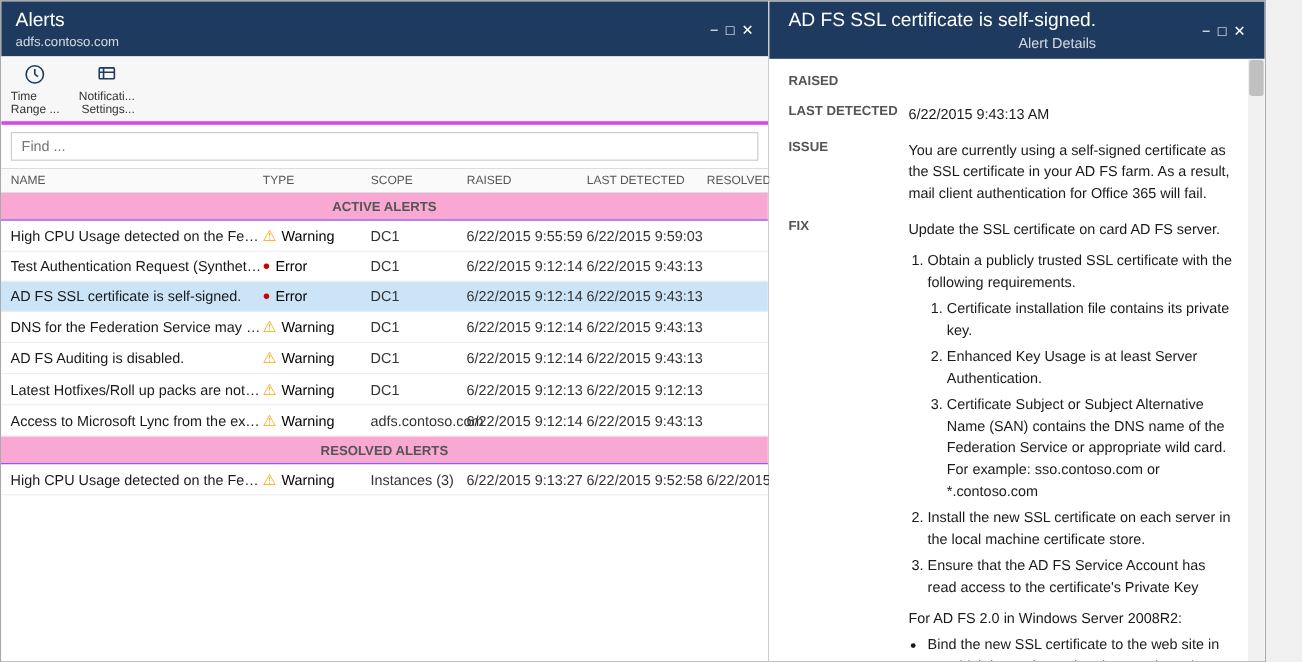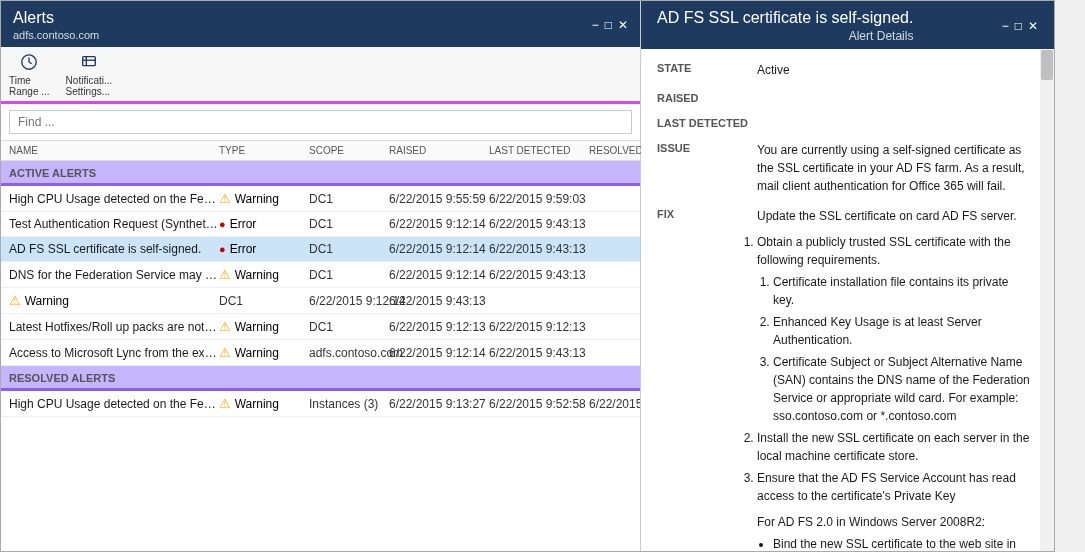--- a/index.html
+++ b/index.html
@@ -98,22 +98,23 @@
       flex: 1;
       overflow-y: auto;
     }
 
     .section-header {
       padding: 6px 8px 4px;
       font-size: 11px;
       font-weight: 600;
       color: #555;
       text-transform: uppercase;
-      background: #c4b5fd;
-      border-bottom: 3px solid #8b5cf6;
+      background: #f9a8d4;
+      border-bottom: 1px solid #8b5cf6;
+      text-align: center;
     }
 
     .alert-row {
       display: grid;
       grid-template-columns: 210px 90px 80px 100px 100px 80px;
       padding: 5px 8px;
       border-bottom: 1px solid #eee;
       align-items: center;
       cursor: pointer;
     }
@@ -179,21 +180,21 @@
       padding-top: 1px;
     }
     .detail-value {
       flex: 1;
       font-size: 12px;
       color: #1a1a1a;
       line-height: 1.5;
     }
 
     .detail-value ol {
-      margin-left: 0;
+      margin-left: 16px;
       margin-top: 4px;
     }
     .detail-value ol li {
       margin-bottom: 4px;
     }
     .detail-value ol ol {
       margin-left: 16px;
       margin-top: 4px;
     }
     .detail-value ul {
@@ -255,21 +256,21 @@
           <span style="font-size:10px;color:#333;">Time<br>Range ...</span>
         </div>
         <div class="toolbar-btn">
           <div class="icon-circle">
             <svg viewBox="0 0 20 20" fill="none" stroke="#1e3a5f" stroke-width="1.5">
               <rect x="3" y="4" width="14" height="10" rx="1"></rect>
               <line x1="3" y1="8" x2="17" y2="8"></line>
               <line x1="7" y1="4" x2="7" y2="14"></line>
             </svg>
           </div>
-          <span style="font-size:10px;color:#333;">Notificati...<br>Settings...</span>
+          <span style="font-size:10px;color:#333;text-align:right;">Notificati...<br>Settings...</span>
         </div>
       </div>
 
       <div class="search-bar">
         <input type="text" placeholder="Find ..." style="">
       </div>
 
       <div class="table-header">
         <span>NAME</span>
         <span>TYPE</span>
@@ -322,20 +323,21 @@
               <div class="alert-type">
                 <span class="warn-icon">⚠</span>
                 <span>Warning</span>
               </div>
               <div class="alert-scope">DC1</div>
               <div class="alert-raised">6/22/2015 9:12:14</div>
               <div class="alert-detected">6/22/2015 9:43:13</div>
               <div class="alert-resolved"></div>
             </div>
             <div class="alert-row">
+              <div class="alert-name">AD FS Auditing is disabled.</div>
               <div class="alert-type">
                 <span class="warn-icon">⚠</span>
                 <span>Warning</span>
               </div>
               <div class="alert-scope">DC1</div>
               <div class="alert-raised">6/22/2015 9:12:14</div>
               <div class="alert-detected">6/22/2015 9:43:13</div>
               <div class="alert-resolved"></div>
             </div>
             <div class="alert-row">
@@ -392,31 +394,28 @@
             <span style="color:#fff;cursor:pointer;font-size:12px;">−</span>
             <span style="color:#fff;cursor:pointer;font-size:12px;">□</span>
             <span style="color:#fff;cursor:pointer;font-size:12px;">✕</span>
           </div>
         </div>
       </div>
 
       <div style="position:relative;flex:1;overflow:hidden;">
         <div class="detail-content" style="padding-right:24px;">
 
-          <div class="detail-row">
-            <div class="detail-label">STATE</div>
-            <div class="detail-value">Active</div>
-          </div>
 
           <div class="detail-row">
             <div class="detail-label">RAISED</div>
           </div>
 
           <div class="detail-row">
             <div class="detail-label">LAST DETECTED</div>
+            <div class="detail-value">6/22/2015 9:43:13 AM</div>
           </div>
 
           <div class="detail-row">
             <div class="detail-label">ISSUE</div>
             <div class="detail-value">You are currently using a self-signed certificate as the SSL certificate in your AD FS farm. As a result, mail client authentication for Office 365 will fail.</div>
           </div>
 
           <div class="detail-row">
             <div class="detail-label">FIX</div>
             <div class="detail-value">

